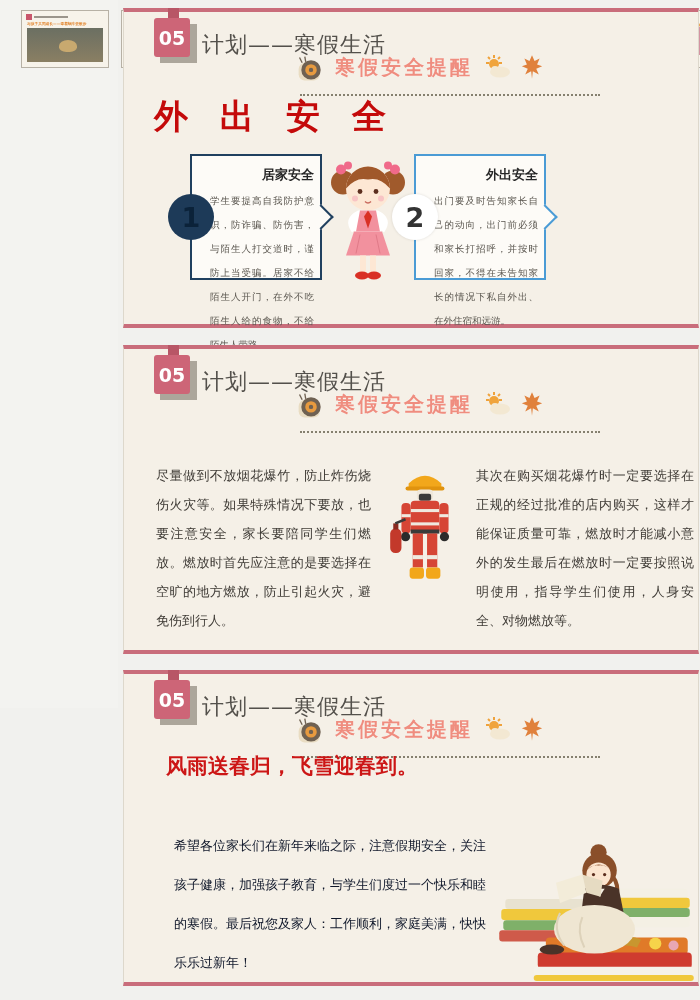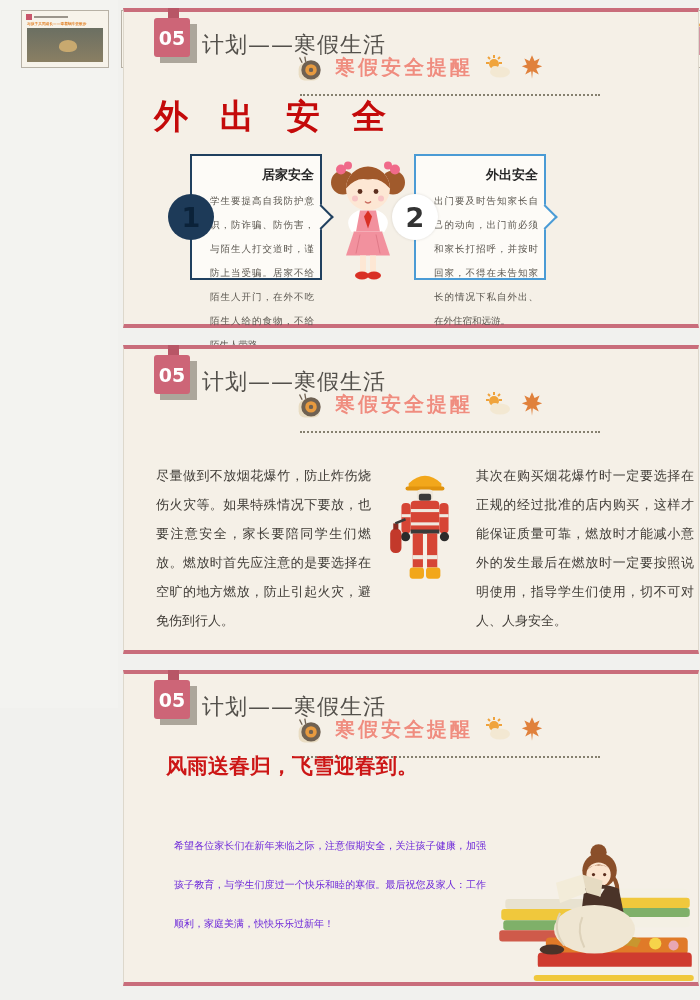--- a/index.html
+++ b/index.html
@@ -121,22 +121,22 @@
   .box2 .arrow{border-top:2px solid #4a9bd5;border-right:2px solid #4a9bd5;}
   .girl-svg{position:absolute;left:204px;top:138px;}
   
   .p-left{position:absolute;left:32px;top:112px;width:215px;font-size:13px;line-height:29px;
     color:#3f3b36;text-align:justify;}
   .p-right{position:absolute;left:352px;top:112px;width:218px;font-size:13px;line-height:29px;
     color:#3f3b36;text-align:justify;}
   .ff-svg{position:absolute;left:260px;top:116px;}
   
   .s3-sub{position:absolute;left:42px;top:78px;font-size:21px;font-weight:bold;color:#cc1616;white-space:nowrap;}
-  .s3-body{position:absolute;left:50px;top:152px;width:312px;font-size:10px;line-height:39px;
-    color:#6d28d9;text-align:justify;}
+  .s3-body{position:absolute;left:50px;top:152px;width:312px;font-size:13px;line-height:39px;
+    color:#0f172a;text-align:justify;}
   .rg-svg{position:absolute;left:368px;top:158px;}
 </style>
 </head>
 <body>
 
 <div class="sidebar">
 
   <div class="thumb">
     <div class="th-head"></div>
     <div class="t1-title tinytext">与孩子共同成长——牵着蜗牛去散步</div>
@@ -390,21 +390,21 @@
     <rect x="42" y="67" width="10" height="33" fill="#d64535"></rect>
     <rect x="28" y="88" width="10" height="4" fill="#efe9df"></rect>
     <rect x="42" y="88" width="10" height="4" fill="#efe9df"></rect>
     <rect x="25" y="100" width="14" height="11" rx="3" fill="#f2a71b"></rect>
     <rect x="41" y="100" width="14" height="11" rx="3" fill="#f2a71b"></rect>
     <rect x="6" y="62" width="11" height="24" rx="5" fill="#c3392b"></rect>
     <rect x="9" y="57" width="5" height="6" fill="#8a2a20"></rect>
     <path d="M11 57 L21 53" stroke="#3a3a3a" stroke-width="2.5" fill="none"></path>
   </svg>
 
-  <div class="p-right">其次在购买烟花爆竹时一定要选择在正规的经过批准的店内购买，这样才能保证质量可靠，燃放时才能减小意外的发生最后在燃放时一定要按照说明使用，指导学生们使用，切不可对人、人身安全。</div>
+  <div class="p-right">其次在购买烟花爆竹时一定要选择在正规的经过批准的店内购买，这样才能保证质量可靠，燃放时才能减小意外的发生最后在燃放时一定要按照说明使用，指导学生们使用，人身安全、对物燃放等。</div>
 </div>
 
 <div class="slide s3">
   <div class="bm-strip"></div>
   <div class="bm-shadow"></div>
   <div class="bm-box">05</div>
   <div class="hd-title">计划——寒假生活</div>
 
   <div class="badge">
     <svg width="30" height="30" viewBox="0 0 34 34">

